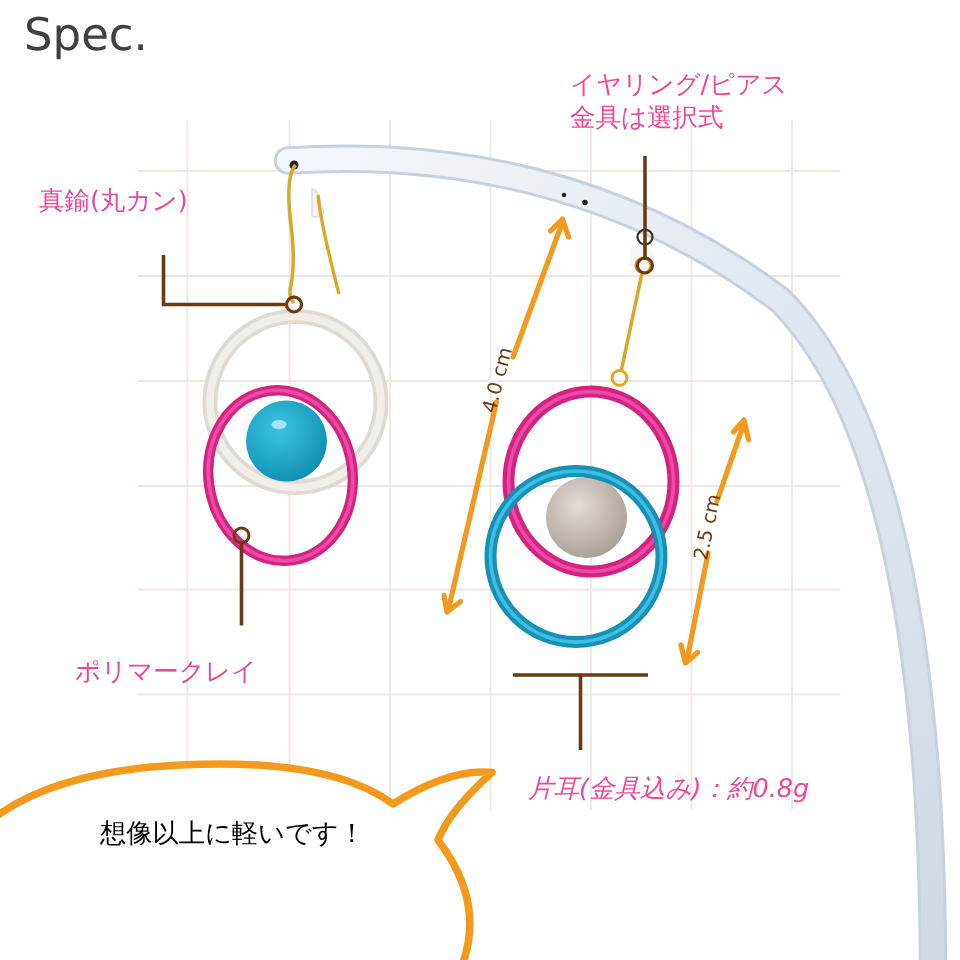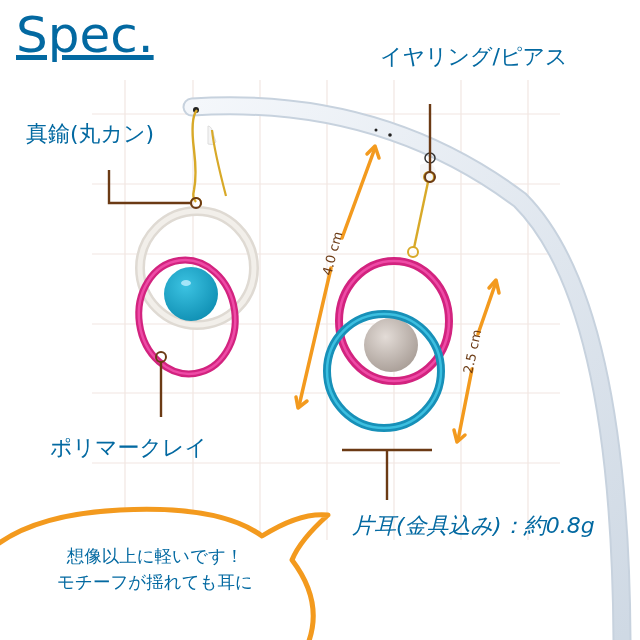--- a/index.html
+++ b/index.html
@@ -1,24 +1,24 @@
 <!DOCTYPE html>
 <html><head>
 <meta charset="utf-8">
 <style>
   html, body { margin: 0; padding: 0; background: #ffffff; }
   body { width: 640px; height: 640px; position: relative; overflow: hidden;
          font-family: "DejaVu Sans", sans-serif; }
   .title { position: absolute; left: 16px; top: 6px; font-family: "DejaVu Sans", sans-serif;
-           font-size: 50px; color: #0369a1; letter-spacing: 0px; font-weight: normal; text-decoration: underline; }
-  .label { position: absolute; color: #0369a1; font-size: 22px; line-height: 22px; white-space: nowrap; }
+           font-size: 30px; color: #404040; letter-spacing: 0px; font-weight: normal; }
+  .label { position: absolute; color: #ec4899; font-size: 17px; line-height: 22px; white-space: nowrap; }
   .grid { position: absolute; left: 0; top: 0; }
   .stage { position: absolute; left: 0; top: 0; }
   .bubble-text { position: absolute; left: 20px; top: 543px; width: 270px; text-align: center;
-                 color: #0369a1; font-size: 17.5px; line-height: 26px; }
+                 color: #000000; font-size: 17.5px; line-height: 26px; }
   .dim { position: absolute; color: #6b3a14; font-size: 13px; white-space: nowrap; }
 </style>
 </head>
 <body>
 
 <svg class="grid" width="640" height="640">
   <g stroke="#f1e6e2" stroke-width="1.2">
     <line x1="125" y1="80" x2="125" y2="540"></line>
     <line x1="193" y1="80" x2="193" y2="540"></line>
     <line x1="260" y1="80" x2="260" y2="540"></line>
@@ -121,24 +121,24 @@
   <path d="M-20 560 Q 20 515 120 510 Q 220 505 262 536 Q 300 512 328 515 Q 300 540 292 560 Q 330 610 300 660" fill="#ffffff" stroke="#f39a1e" stroke-width="5" stroke-linejoin="round"></path>
 </svg>
 
 <div class="dim" style="left: 310px; top: 246px; transform: rotate(-75deg); transform-origin: center;">4.0 cm</div>
 <div class="dim" style="left: 450px; top: 344px; transform: rotate(-78deg); transform-origin: center;">2.5 cm</div>
 
 <div class="label" style="left: 26px; top: 123px;">真鍮(丸カン)</div>
 
 <div class="label" style="left: 380px; top: 46px;">
   <div>イヤリング/ピアス</div>
+  <div>金具は選択式</div>
 </div>
 
 <div class="label" style="left: 38px; top: 437px;">
   <div style="padding-left: 12px;">ポリマークレイ</div>
 </div>
 
 <div class="label" style="left: 352px; top: 515px; font-style: italic;">片耳(金具込み)：約0.8g</div>
 
 <div class="bubble-text">
   <div>想像以上に軽いです！</div>
-  <div>モチーフが揺れても耳に</div>
 </div>
 
 </body></html>

